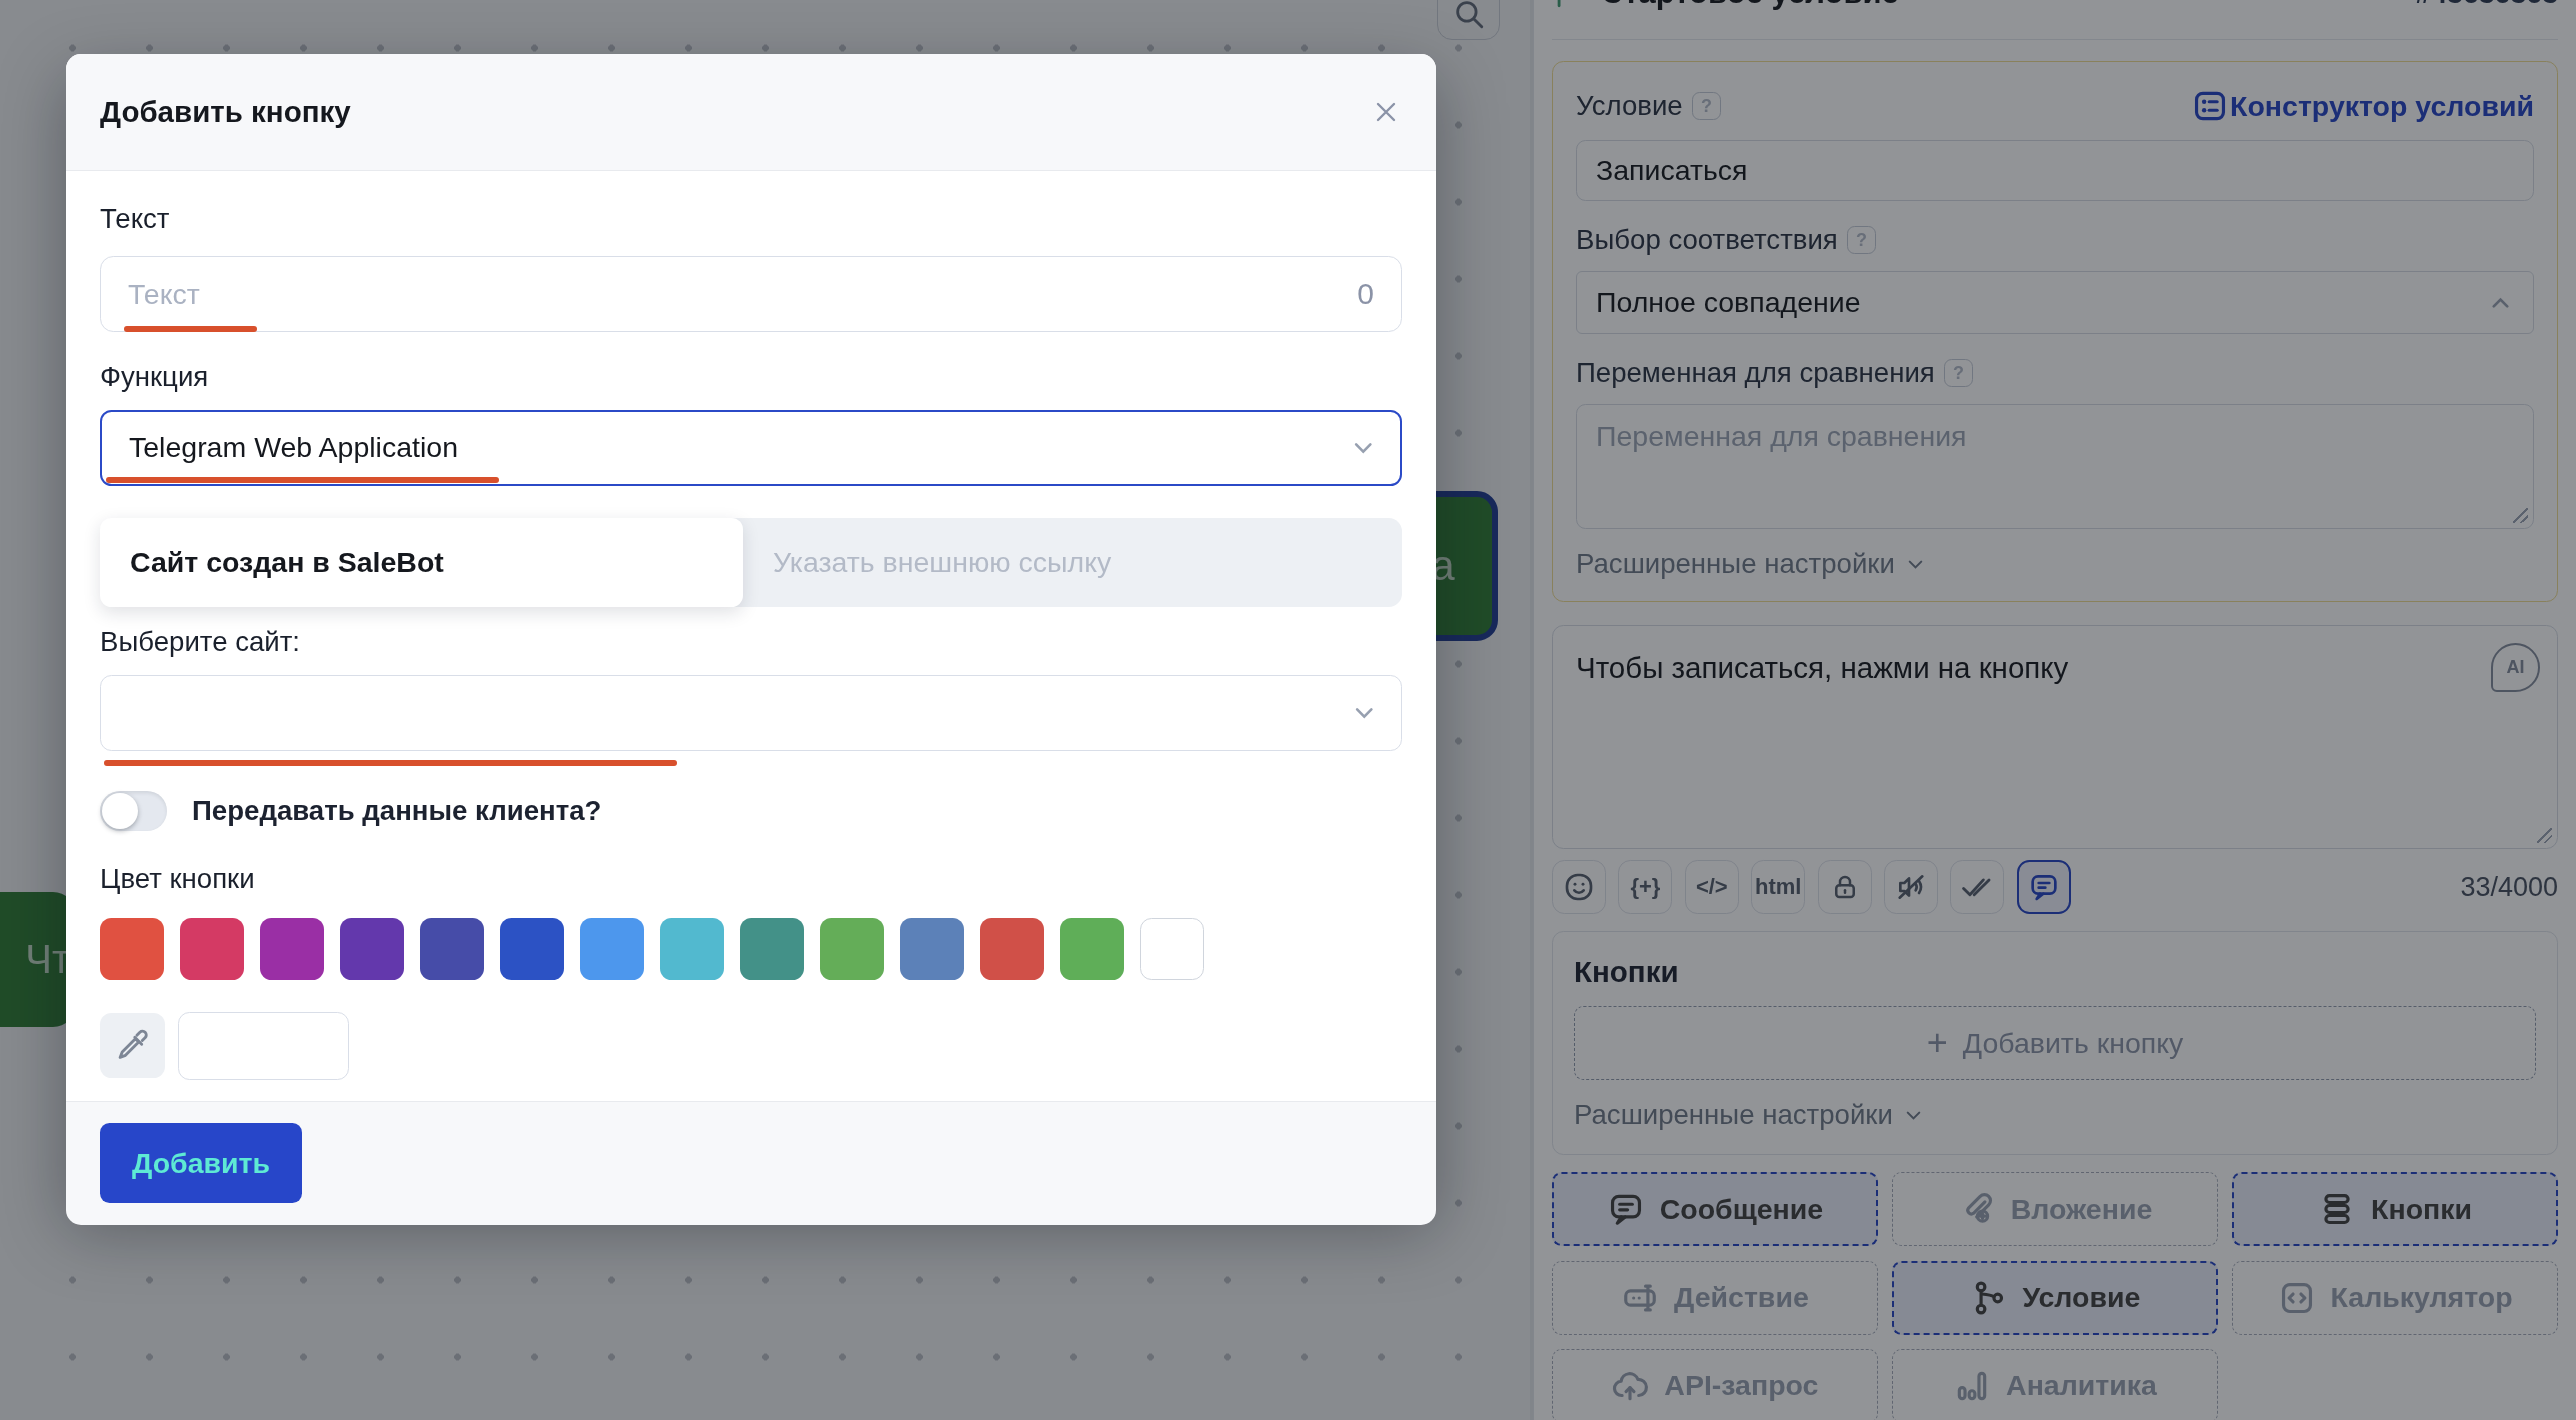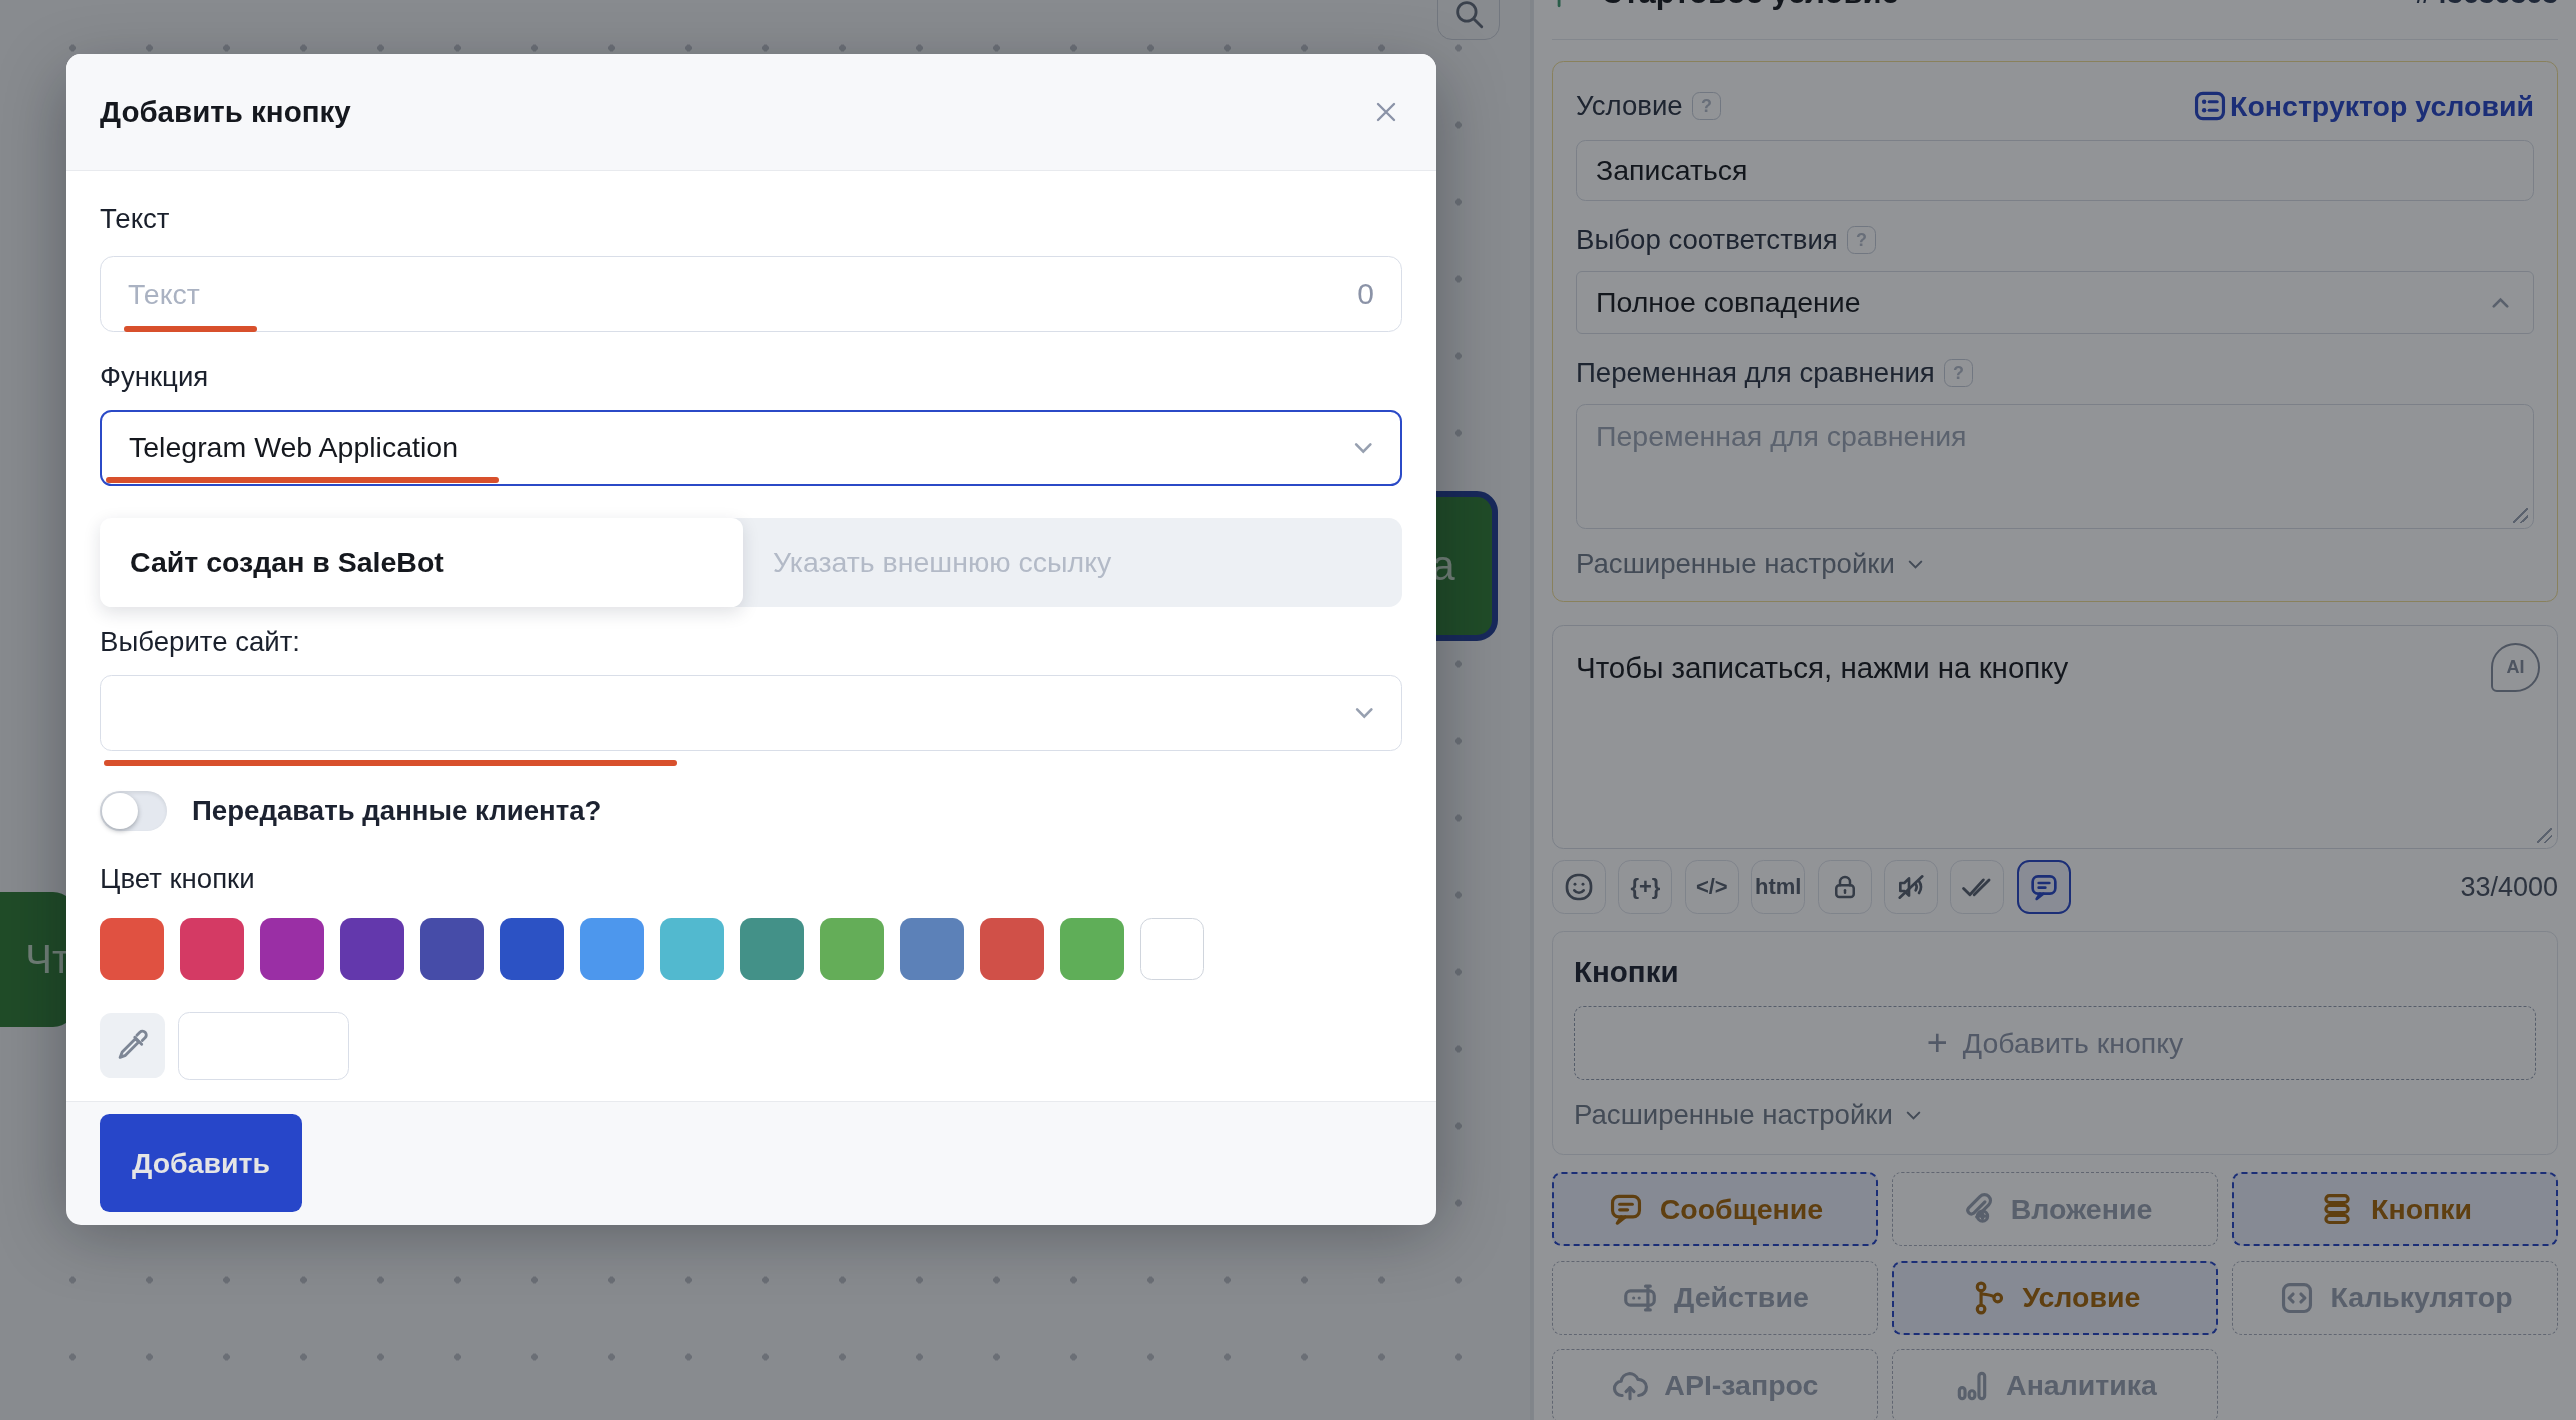--- a/index.html
+++ b/index.html
@@ -66,21 +66,21 @@
   .buttons-card h3 { font-size:29.5px; font-weight:bold; color:#1c2230; }
   .add-btn { margin-top:17px; width:100%; height:74px; border:1.9px dashed #8f99ac; border-radius:9.5px;
     background:transparent; color:#8a93a6; font-size:28.5px; display:flex; align-items:center;
     justify-content:center; gap:15px; cursor:pointer; }
   .add-btn .plus { font-size:36px; line-height:1; font-weight:normal; }
 
   .action-grid { margin-top:17px; display:grid; grid-template-columns:repeat(3,1fr); gap:14.3px; }
   .action-btn { height:74px; border:1.9px dashed #a4abba; border-radius:9.5px; background:transparent;
     color:#97a0b0; font-size:28.5px; font-weight:bold; display:flex; align-items:center;
     justify-content:center; gap:15px; cursor:pointer; }
-  .action-btn.active { border:2.9px dashed #2443c4; color:#a16207; background:rgba(44,80,196,0.10); }
+  .action-btn.active { border:2.9px dashed #2443c4; color:#404040; background:rgba(44,80,196,0.10); }
 
   
   .overlay { position:absolute; inset:0; background:rgba(18,21,28,0.46); z-index:5; }
 
   
   .modal { position:absolute; left:66px; top:54px; width:1370px; height:1153px; background:#fff;
     border-radius:15px; z-index:10; box-shadow:0 23px 67px rgba(10,14,24,0.35); display:flex; flex-direction:column; }
   .modal-header { flex:0 0 117px; background:#f7f8fa; border-bottom:1px solid #e8eaee;
     border-radius:15px 15px 0 0; display:flex; align-items:center; padding:0 34px; }
   .modal-title { font-size:29.5px; font-weight:bold; color:#15181e; }
@@ -113,21 +113,21 @@
   .color-label { margin-top:32px; }
   .swatches { margin-top:23px; display:flex; gap:16px; }
   .swatch { width:64px; height:62px; border-radius:11.4px; cursor:pointer; }
   .swatch.white { border:1.9px solid #d0d5dd; background:#fff; }
   .picker-row { margin-top:32px; display:flex; gap:13.3px; align-items:center; }
   .eyedropper-btn { width:65px; height:65px; background:#edf0f4; border:none; border-radius:11.4px;
     color:#7d8695; display:flex; align-items:center; justify-content:center; cursor:pointer; }
   .color-input { width:171px; height:68px; background:#fff; border:1px solid #d9dee8; border-radius:11.4px; }
   .modal-footer { flex:0 0 124px; margin-top:21px; background:#f7f8fa; border-top:1px solid #e8eaee;
     border-radius:0 0 15px 15px; display:flex; align-items:center; padding:0 34px; }
-  .submit-btn { min-width:196px; height:98px; background:#2746c9; color:#e5e5e5; border:none; border-radius:9.5px;
+  .submit-btn { min-width:196px; height:80px; background:#2746c9; color:#5eead4; border:none; border-radius:9.5px;
     font-size:28.5px; font-weight:bold; cursor:pointer; padding:0 32px; }
   svg { display:block; }
 </style>
 </head>
 <body>
 
 <div class="screen">
 
   <div class="canvas">
     <div class="flow-node node-left">

